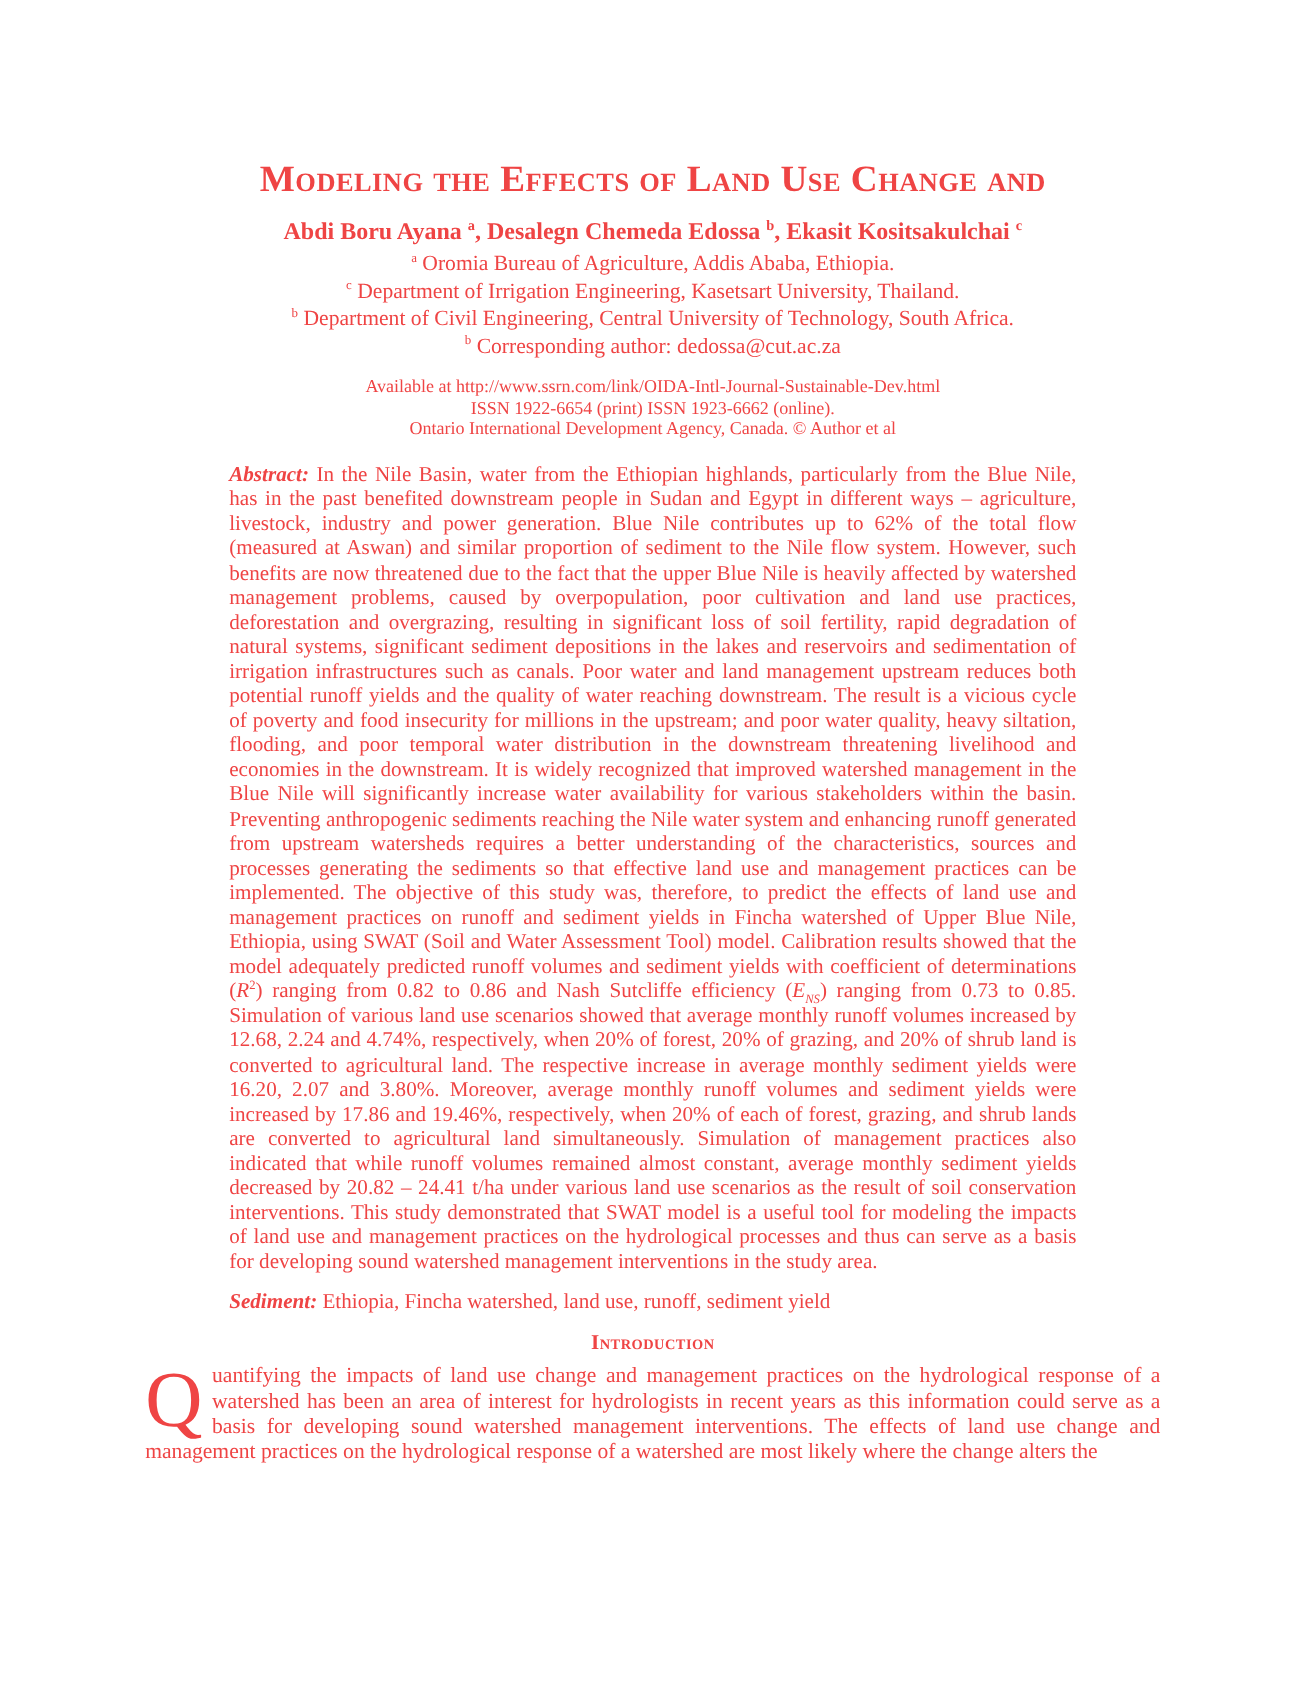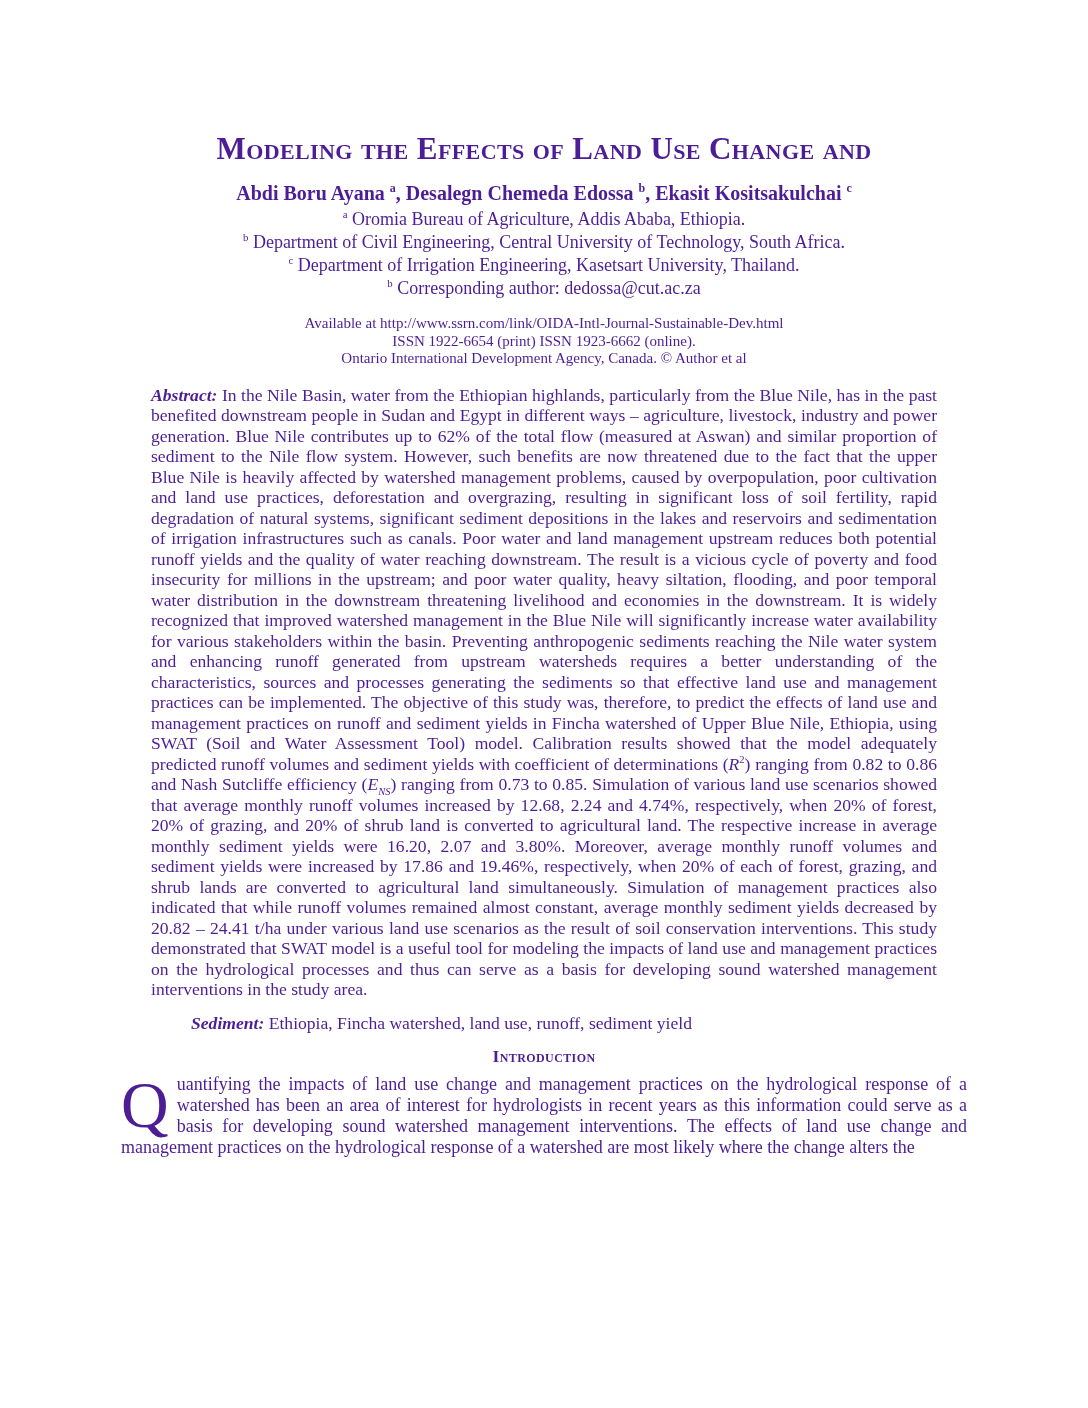--- a/index.html
+++ b/index.html
@@ -1,34 +1,34 @@
 <!DOCTYPE html>
 <html><head>
 <meta charset="utf-8">
 <style>
   html,body{margin:0;padding:0;background:#ffffff;}
   .page{
     position:relative;
     width:1088px;height:1408px;
     box-sizing:border-box;
-    background:#ffffff;color:#4c1d95;
+    background:#ffffff;color:#ef4444;
     font-family:"Liberation Serif","DejaVu Serif",serif;
     padding:131px 121px 0 121px;
     overflow:hidden;
   }
   .title{margin:0;font-size:31px;line-height:36px;font-weight:700;
     font-variant:small-caps;text-align:center;letter-spacing:.4px;}
   .title-line{display:block;}
   .authors{margin:15px 0 0;text-align:center;font-size:20px;font-weight:700;}
   sup{font-size:60%;vertical-align:super;line-height:0;}
   .affiliations{margin-top:3px;text-align:center;font-size:18px;line-height:23px;}
   .affiliations p{margin:0;}
   .pubinfo{margin-top:15px;text-align:center;font-size:15px;line-height:17.5px;}
   .pubinfo p{margin:0;}
-  .abstract{margin:17px 30px 0;text-align:justify;font-size:17.6px;line-height:20.5px;}
+  .abstract{margin:17px 70px 0;text-align:justify;font-size:17.6px;line-height:20.5px;}
   .bi{font-weight:700;font-style:italic;}
   .it{font-style:italic;}
   .abstract sub{font-style:italic;font-size:60%;line-height:0;}
   .keywords{margin:13px 70px 0;font-size:17.6px;line-height:20.5px;}
   .section-heading{margin:13px 0 0;text-align:center;font-size:17.6px;font-weight:700;
     font-variant:small-caps;letter-spacing:.4px;}
   .intro{margin:7px 0 0;text-align:justify;font-size:18px;line-height:21px;}
   .dropcap{float:left;font-size:66px;line-height:52px;padding:5px 8px 0 0;}
 </style>
 </head>
@@ -37,22 +37,22 @@
 <div class="page">
 
   <h1 class="title">
     <span class="title-line">Modeling the Effects of Land Use Change and</span>
   </h1>
 
   <p class="authors">Abdi Boru Ayana <sup>a</sup>, Desalegn Chemeda Edossa <sup>b</sup>, Ekasit Kositsakulchai <sup>c</sup></p>
 
   <div class="affiliations">
     <p><sup>a</sup> Oromia Bureau of Agriculture, Addis Ababa, Ethiopia.</p>
+    <p><sup>c</sup> Department of Irrigation Engineering, Kasetsart University, Thailand.</p>
     <p><sup>b</sup> Department of Civil Engineering, Central University of Technology, South Africa.</p>
-    <p><sup>c</sup> Department of Irrigation Engineering, Kasetsart University, Thailand.</p>
     <p><sup>b</sup> Corresponding author: dedossa@cut.ac.za</p>
   </div>
 
   <div class="pubinfo">
     <p>Available at http://www.ssrn.com/link/OIDA-Intl-Journal-Sustainable-Dev.html</p>
     <p>ISSN 1922-6654 (print) ISSN 1923-6662 (online).</p>
     <p>Ontario International Development Agency, Canada. © Author et al</p>
   </div>
 
   <p class="abstract"><span class="bi">Abstract:</span> In the Nile Basin, water from the Ethiopian highlands, particularly from the Blue Nile, has in the past benefited downstream people in Sudan and Egypt in different ways – agriculture, livestock, industry and power generation. Blue Nile contributes up to 62% of the total flow (measured at Aswan) and similar proportion of sediment to the Nile flow system. However, such benefits are now threatened due to the fact that the upper Blue Nile is heavily affected by watershed management problems, caused by overpopulation, poor cultivation and land use practices, deforestation and overgrazing, resulting in significant loss of soil fertility, rapid degradation of natural systems, significant sediment depositions in the lakes and reservoirs and sedimentation of irrigation infrastructures such as canals. Poor water and land management upstream reduces both potential runoff yields and the quality of water reaching downstream. The result is a vicious cycle of poverty and food insecurity for millions in the upstream; and poor water quality, heavy siltation, flooding, and poor temporal water distribution in the downstream threatening livelihood and economies in the downstream. It is widely recognized that improved watershed management in the Blue Nile will significantly increase water availability for various stakeholders within the basin. Preventing anthropogenic sediments reaching the Nile water system and enhancing runoff generated from upstream watersheds requires a better understanding of the characteristics, sources and processes generating the sediments so that effective land use and management practices can be implemented. The objective of this study was, therefore, to predict the effects of land use and management practices on runoff and sediment yields in Fincha watershed of Upper Blue Nile, Ethiopia, using SWAT (Soil and Water Assessment Tool) model. Calibration results showed that the model adequately predicted runoff volumes and sediment yields with coefficient of determinations (<span class="it">R</span><sup>2</sup>) ranging from 0.82 to 0.86 and Nash Sutcliffe efficiency (<span class="it">E</span><sub>NS</sub>) ranging from 0.73 to 0.85. Simulation of various land use scenarios showed that average monthly runoff volumes increased by 12.68, 2.24 and 4.74%, respectively, when 20% of forest, 20% of grazing, and 20% of shrub land is converted to agricultural land. The respective increase in average monthly sediment yields were 16.20, 2.07 and 3.80%. Moreover, average monthly runoff volumes and sediment yields were increased by 17.86 and 19.46%, respectively, when 20% of each of forest, grazing, and shrub lands are converted to agricultural land simultaneously. Simulation of management practices also indicated that while runoff volumes remained almost constant, average monthly sediment yields decreased by 20.82 – 24.41 t/ha under various land use scenarios as the result of soil conservation interventions. This study demonstrated that SWAT model is a useful tool for modeling the impacts of land use and management practices on the hydrological processes and thus can serve as a basis for developing sound watershed management interventions in the study area.</p>

